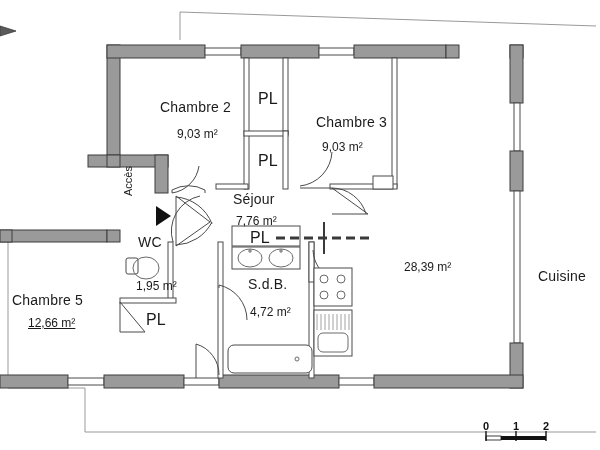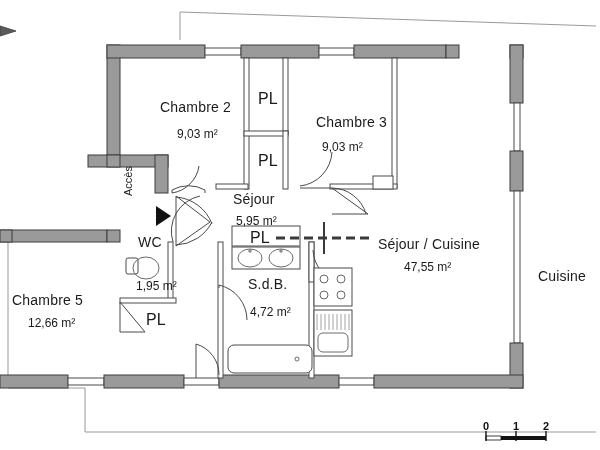--- a/index.html
+++ b/index.html
@@ -200,33 +200,32 @@
     </g>
   </svg>
 
   <div class="lbl room-name" style="left:160px;top:99px;">Chambre 2</div>
   <div class="lbl room-area" style="left:177px;top:127px;">9,03 m²</div>
 
   <div class="lbl room-name" style="left:316px;top:114px;">Chambre 3</div>
   <div class="lbl room-area" style="left:322px;top:140px;">9,03 m²</div>
 
   <div class="lbl room-name" style="left:233px;top:191px;">Séjour</div>
-  <div class="lbl room-area" style="left:236px;top:214px;">5,95 m²</div>
+  <div class="lbl room-area" style="left:236px;top:214px;">7,76 m²</div>
 
   <div class="lbl room-name" style="left:138px;top:234px;">WC</div>
   <div class="lbl room-area" style="left:136px;top:271px;margin-top:8px;">1,95 m²</div>
 
   <div class="lbl room-name" style="left:12px;top:292px;">Chambre 5</div>
-  <div class="lbl room-area" style="left:28px;top:316px;">12,66 m²</div>
+  <div class="lbl room-area" style="left:28px;top:316px;text-decoration:underline;">12,66 m²</div>
 
   <div class="lbl room-name" style="left:248px;top:276px;text-align:right;">S.d.B.</div>
   <div class="lbl room-area" style="left:250px;top:305px;">4,72 m²</div>
 
-  <div class="lbl room-name" style="left:378px;top:236px;">Séjour / Cuisine</div>
-  <div class="lbl room-area" style="left:404px;top:260px;">47,55 m²</div>
+  <div class="lbl room-area" style="left:404px;top:260px;">28,39 m²</div>
 
   <div class="lbl room-name" style="left:538px;top:268px;">Cuisine</div>
 
   <div class="lbl pl" style="left:258px;top:90px;">PL</div>
   <div class="lbl pl" style="left:258px;top:152px;">PL</div>
   <div class="lbl pl" style="left:250px;top:229px;">PL</div>
   <div class="lbl pl" style="left:146px;top:311px;">PL</div>
 
   <div class="lbl acces" style="left:122px;top:196px;transform:rotate(-90deg);transform-origin:left top;">Accès</div>
 

